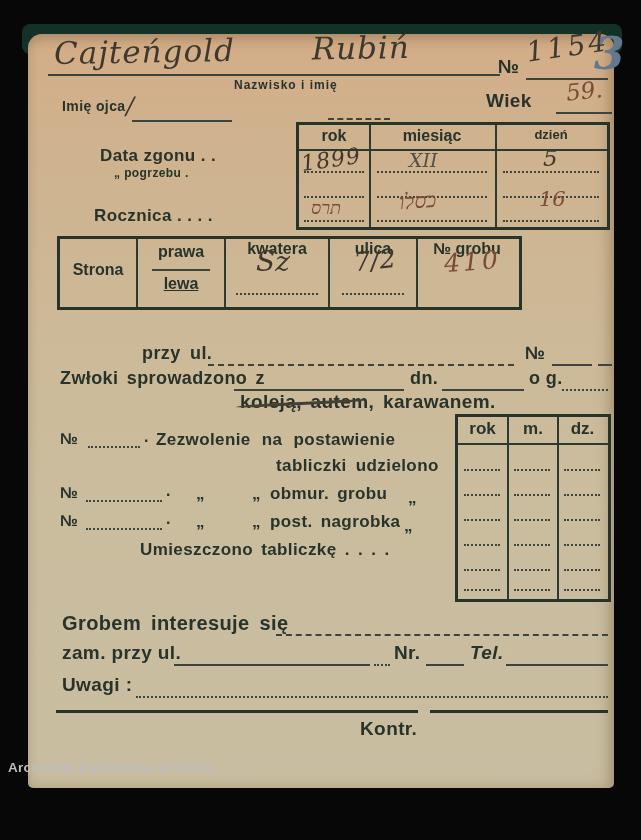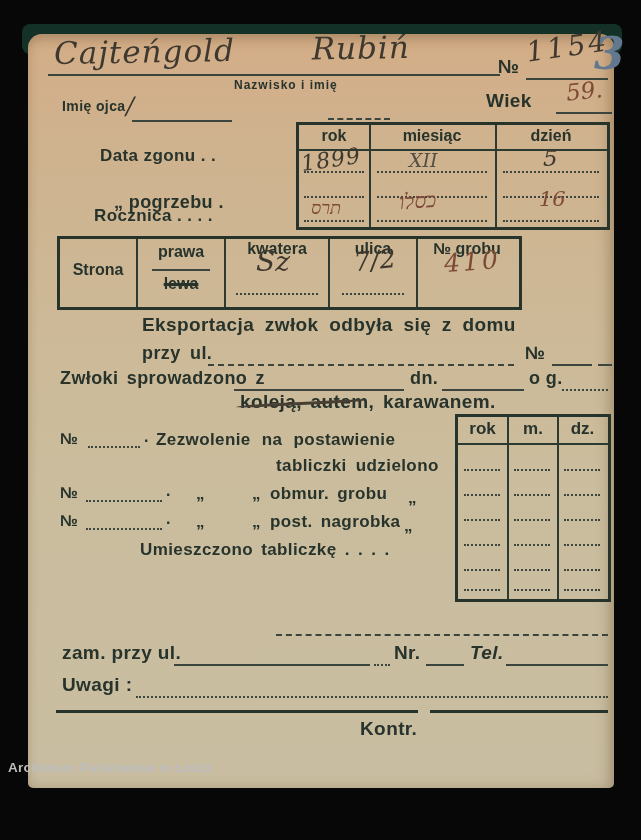--- a/index.html
+++ b/index.html
@@ -56,68 +56,67 @@
     <div class="ln" style="left:104px;top:86px;width:100px;"></div>
     <div class="abs hand" style="left:98px;top:58px;font-size:24px;">∕</div>
     <div class="ln dash" style="left:300px;top:84px;width:62px;"></div>
 
     <div class="tbl" style="left:268px;top:88px;width:308px;height:102px;">
       <div class="vsep" style="left:70px;"></div>
       <div class="vsep" style="left:196px;"></div>
       <div class="hsep" style="top:24px;"></div>
       <div class="cellhead" style="left:0;width:70px;top:2px;font-size:16px;">rok</div>
       <div class="cellhead" style="left:72px;width:122px;top:2px;font-size:16px;">miesiąc</div>
-      <div class="cellhead" style="left:198px;width:108px;top:2px;font-size:16px;text-align:center;">dzień</div>
+      <div class="cellhead" style="left:198px;width:108px;top:2px;font-size:13px;text-align:center;">dzień</div>
 
       <div class="ln dot" style="left:5px;top:46px;width:60px;"></div>
       <div class="ln dot" style="left:78px;top:46px;width:110px;"></div>
       <div class="ln dot" style="left:204px;top:46px;width:96px;"></div>
       <div class="ln dot" style="left:5px;top:71px;width:60px;"></div>
       <div class="ln dot" style="left:78px;top:71px;width:110px;"></div>
       <div class="ln dot" style="left:204px;top:71px;width:96px;"></div>
       <div class="ln dot" style="left:5px;top:95px;width:60px;"></div>
       <div class="ln dot" style="left:78px;top:95px;width:110px;"></div>
       <div class="ln dot" style="left:204px;top:95px;width:96px;"></div>
 
       <div class="abs hand" style="left:2px;top:22px;font-size:22px;transform:rotate(-8deg);letter-spacing:1px;">1899</div>
       <div class="abs hand" style="left:110px;top:24px;font-size:19px;color:#555047;">XII</div>
       <div class="abs hand" style="left:244px;top:20px;font-size:23px;">5</div>
       <div class="abs hand brown" style="left:12px;top:72px;font-size:18px;">תרס</div>
       <div class="abs hand brown" style="left:100px;top:64px;font-size:21px;transform:rotate(-4deg);">כסלו</div>
       <div class="abs hand brown" style="left:240px;top:62px;font-size:21px;">16</div>
     </div>
 
     <div class="abs print" style="left:72px;top:112px;font-size:17px;">Data zgonu   .    .</div>
-    <div class="abs print" style="left:86px;top:158px;font-size:18px;">„    pogrzebu     .</div>
+    <div class="abs print" style="left:86px;top:132px;font-size:12px;">„    pogrzebu     .</div>
     <div class="abs print" style="left:66px;top:172px;font-size:17px;">Rocznica .    .    .    .</div>
 
     <div class="tbl" style="left:29px;top:202px;width:459px;height:68px;">
       <div class="vsep" style="left:76px;"></div>
       <div class="vsep" style="left:164px;"></div>
       <div class="vsep" style="left:268px;"></div>
       <div class="vsep" style="left:356px;"></div>
 
       <div class="cellhead" style="left:0;width:76px;top:22px;font-size:16px;">Strona</div>
 
       <div class="cellhead" style="left:78px;width:86px;top:4px;font-size:16px;">prawa</div>
       <div class="ln" style="left:92px;top:30px;width:58px;"></div>
-      <div class="cellhead struck" style="left:78px;width:86px;top:36px;font-size:16px;">lewa</div>
+      <div class="cellhead struck" style="left:78px;width:86px;top:36px;font-size:16px;text-decoration:underline;">lewa</div>
 
       <div class="cellhead" style="left:270px;width:86px;top:1px;font-size:16px;">ulica</div>
       <div class="cellhead" style="left:166px;width:102px;top:1px;font-size:16px;">kwatera</div>
       <div class="cellhead" style="left:358px;width:98px;top:1px;font-size:16px;">№ grobu</div>
 
       <div class="abs hand" style="left:196px;top:6px;font-size:28px;">Sz</div>
       <div class="ln dot" style="left:176px;top:54px;width:82px;"></div>
       <div class="abs hand" style="left:294px;top:6px;font-size:26px;transform:rotate(-6deg);">7/2</div>
       <div class="ln dot" style="left:282px;top:54px;width:62px;"></div>
       <div class="abs hand brown" style="left:384px;top:8px;font-size:25px;letter-spacing:3px;transform:rotate(-4deg);">410</div>
     </div>
 
-    <div class="abs print" style="left:114px;top:280px;font-size:19px;word-spacing:5px;">Eksportacja zwłok odbyła się z domu</div>
     <div class="abs print" style="left:114px;top:309px;font-size:18px;word-spacing:4px;">przy ul.</div>
     <div class="ln dash" style="left:180px;top:330px;width:306px;"></div>
     <div class="abs print" style="left:497px;top:309px;font-size:18px;">№</div>
     <div class="ln" style="left:524px;top:330px;width:40px;"></div>
     <div class="ln" style="left:570px;top:330px;width:14px;"></div>
 
     <div class="abs print" style="left:32px;top:334px;font-size:18px;word-spacing:3px;">Zwłoki sprowadzono z</div>
     <div class="ln" style="left:206px;top:355px;width:170px;"></div>
     <div class="abs print" style="left:382px;top:334px;font-size:18px;">dn.</div>
     <div class="ln" style="left:414px;top:355px;width:82px;"></div>
@@ -172,20 +171,21 @@
       <div class="ln dot" style="left:56px;top:127px;width:36px;"></div>
       <div class="ln dot" style="left:106px;top:127px;width:36px;"></div>
       <div class="ln dot" style="left:6px;top:152px;width:36px;"></div>
       <div class="ln dot" style="left:56px;top:152px;width:36px;"></div>
       <div class="ln dot" style="left:106px;top:152px;width:36px;"></div>
       <div class="ln dot" style="left:6px;top:172px;width:36px;"></div>
       <div class="ln dot" style="left:56px;top:172px;width:36px;"></div>
       <div class="ln dot" style="left:106px;top:172px;width:36px;"></div>
     </div>
 
+    <div class="abs print" style="left:34px;top:578px;font-size:20px;word-spacing:4px;">Grobem interesuje się</div>
     <div class="ln dash" style="left:248px;top:600px;width:332px;"></div>
 
     <div class="abs print" style="left:34px;top:608px;font-size:19px;">zam. przy ul.</div>
     <div class="ln" style="left:146px;top:630px;width:196px;"></div>
     <div class="ln dot" style="left:346px;top:630px;width:16px;"></div>
     <div class="abs print" style="left:366px;top:608px;font-size:19px;">Nr.</div>
     <div class="ln" style="left:398px;top:630px;width:38px;"></div>
     <div class="abs print" style="left:442px;top:608px;font-size:19px;font-style:italic;">Tel.</div>
     <div class="ln" style="left:478px;top:630px;width:102px;"></div>
 

